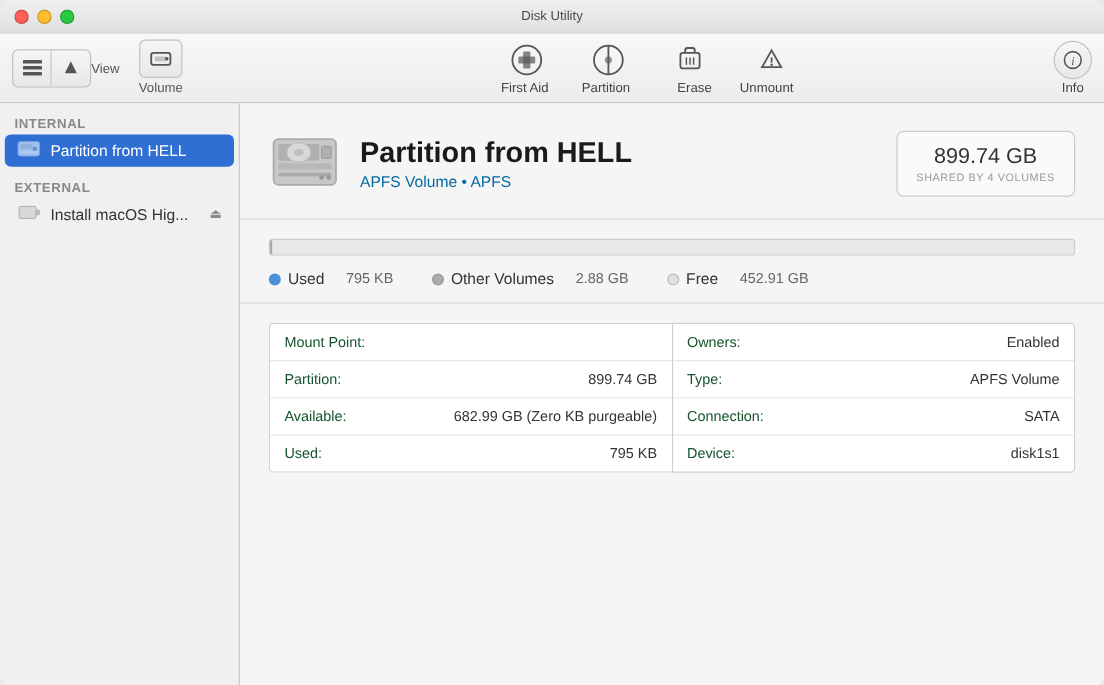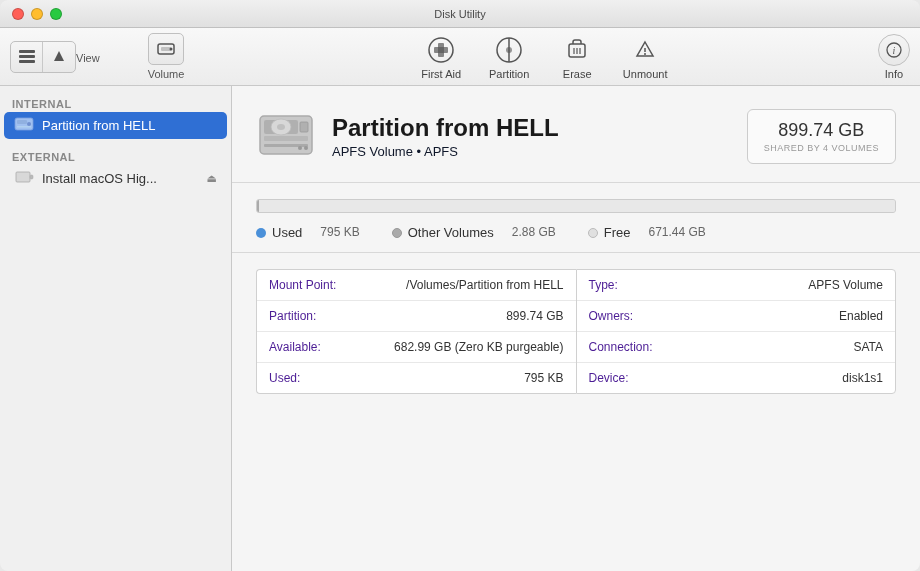--- a/index.html
+++ b/index.html
@@ -89,21 +89,21 @@
     }
     .toolbar-actions {
       display: flex;
       gap: 4px;
       flex: 1;
       justify-content: center;
     }
     .toolbar-action {
       display: flex;
       flex-direction: column;
-      align-items: center;
+      align-items: flex-end;
       gap: 2px;
       cursor: pointer;
       width: 64px;
     }
     .toolbar-action-icon {
       width: 36px;
       height: 32px;
       display: flex;
       align-items: center;
       justify-content: center;
@@ -135,21 +135,21 @@
 
     
     .main {
       display: flex;
       flex: 1;
       overflow: hidden;
     }
 
     
     .sidebar {
-      width: 232px;
+      width: 200px;
       background: #f0f0f0;
       border-right: 1px solid #c8c8c8;
       flex-shrink: 0;
       padding: 8px 0;
       overflow-y: auto;
     }
     .sidebar-section-label {
       font-size: 11px;
       font-weight: 700;
       color: #888;
@@ -198,21 +198,21 @@
       flex: 1;
     }
     .volume-name {
       font-size: 24px;
       font-weight: 700;
       color: #1a1a1a;
       margin-bottom: 2px;
     }
     .volume-sub {
       font-size: 13px;
-      color: #0f172a;
+      color: #0369a1;
     }
     .volume-size-box {
       border: 1px solid #ccc;
       border-radius: 6px;
       padding: 10px 16px;
       text-align: center;
       background: #fafafa;
     }
     .volume-size-num {
       font-size: 18px;
@@ -309,21 +309,21 @@
       border-radius: 0 4px 4px 0;
     }
     .info-row {
       display: flex;
       justify-content: space-between;
       padding: 8px 12px;
       border-bottom: 1px solid #e8e8e8;
       font-size: 12px;
     }
     .info-row:last-child { border-bottom: none; }
-    .info-key { color: #4c1d95; }
+    .info-key { color: #14532d; }
     .info-val { color: #333; text-align: right; }
 
     
     .hdd-svg {
       width: 60px;
       height: 60px;
     }
   </style>
 </head>
 <body>
@@ -350,21 +350,21 @@
       </div>
       <div class="toolbar-icon-btn">
         <svg width="10" height="12" viewBox="0 0 10 12">
             <polygon points="5,0 10,10 0,10" fill="#555"></polygon>
           </svg>
       </div>
     </div>
     <span class="view-label">View</span>
   </div>
 
-  <div style="display:flex;flex-direction:column;align-items:center;margin-right:24px;margin-left:32px;">
+  <div style="display:flex;flex-direction:column;align-items:center;margin-right:24px;">
     <div style="width:36px;height:32px;border:1px solid #c0c0c0;border-radius:5px;background:linear-gradient(to bottom,#f5f5f5,#e8e8e8);display:flex;align-items:center;justify-content:center;cursor:pointer;">
       <svg width="20" height="18" viewBox="0 0 20 18">
           <rect x="2" y="4" width="16" height="10" rx="2" fill="none" stroke="#555" stroke-width="1.5"></rect>
           <rect x="5" y="7" width="10" height="4" rx="1" fill="#555" opacity="0.3"></rect>
           <circle cx="15" cy="9" r="1.5" fill="#555"></circle>
         </svg>
     </div>
     <span class="view-label">Volume</span>
   </div>
 
@@ -515,54 +515,53 @@
             <div class="legend-dot dot-other"></div>
             <span class="legend-name">Other Volumes</span>
           </div>
           <span class="legend-value">2.88 GB</span>
         </div>
         <div class="legend-item">
           <div class="legend-label-row">
             <div class="legend-dot dot-free"></div>
             <span class="legend-name">Free</span>
           </div>
-          <span class="legend-value">671.44 GB</span>
+          <span class="legend-value">452.91 GB</span>
         </div>
       </div>
     </div>
 
     <div class="info-tables">
       <div class="info-table" id="info-table-left">
           <div class="info-row">
             <span class="info-key">Mount Point:</span>
-            <span class="info-val">/Volumes/Partition from HELL</span>
           </div>
           <div class="info-row">
             <span class="info-key">Partition:</span>
             <span class="info-val">899.74 GB</span>
           </div>
           <div class="info-row">
             <span class="info-key">Available:</span>
             <span class="info-val">682.99 GB (Zero KB purgeable)</span>
           </div>
           <div class="info-row">
             <span class="info-key">Used:</span>
             <span class="info-val">795 KB</span>
           </div>
         </div>
       <div class="info-table" id="info-table-right">
           <div class="info-row">
+            <span class="info-key">Owners:</span>
+            <span class="info-val">Enabled</span>
+          </div>
+          <div class="info-row">
             <span class="info-key">Type:</span>
             <span class="info-val">APFS Volume</span>
           </div>
           <div class="info-row">
-            <span class="info-key">Owners:</span>
-            <span class="info-val">Enabled</span>
-          </div>
-          <div class="info-row">
             <span class="info-key">Connection:</span>
             <span class="info-val">SATA</span>
           </div>
           <div class="info-row">
             <span class="info-key">Device:</span>
             <span class="info-val">disk1s1</span>
           </div>
         </div>
     </div>
 

